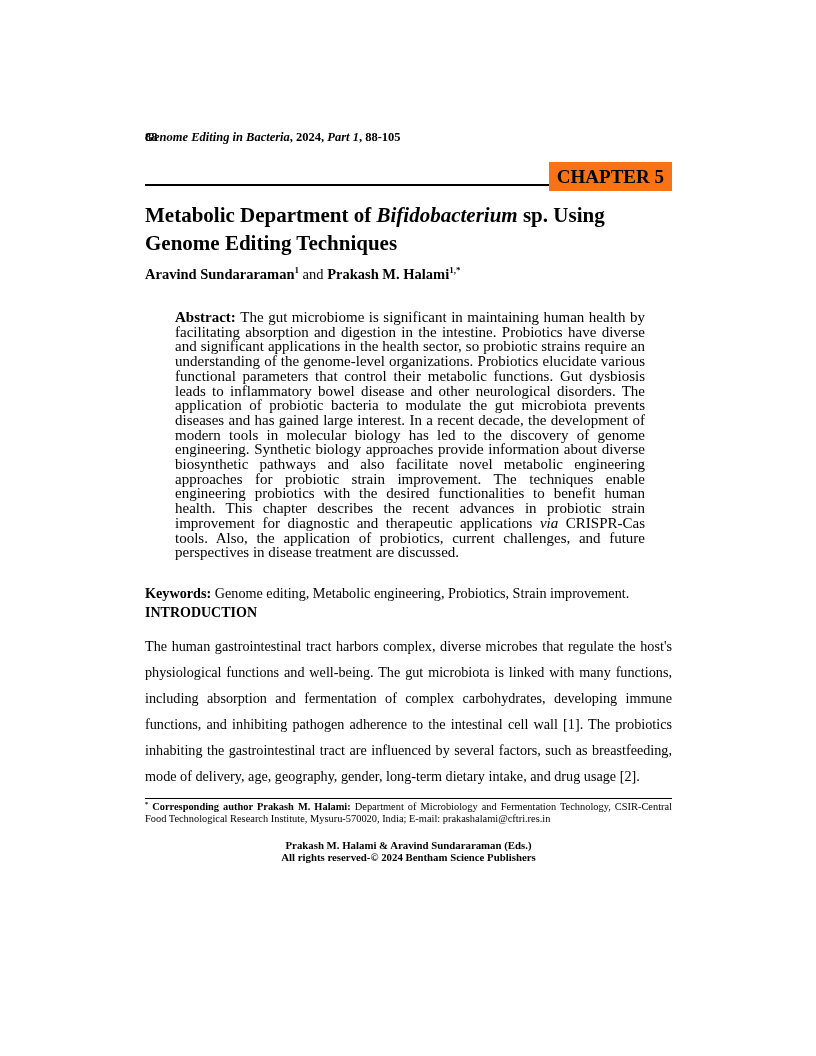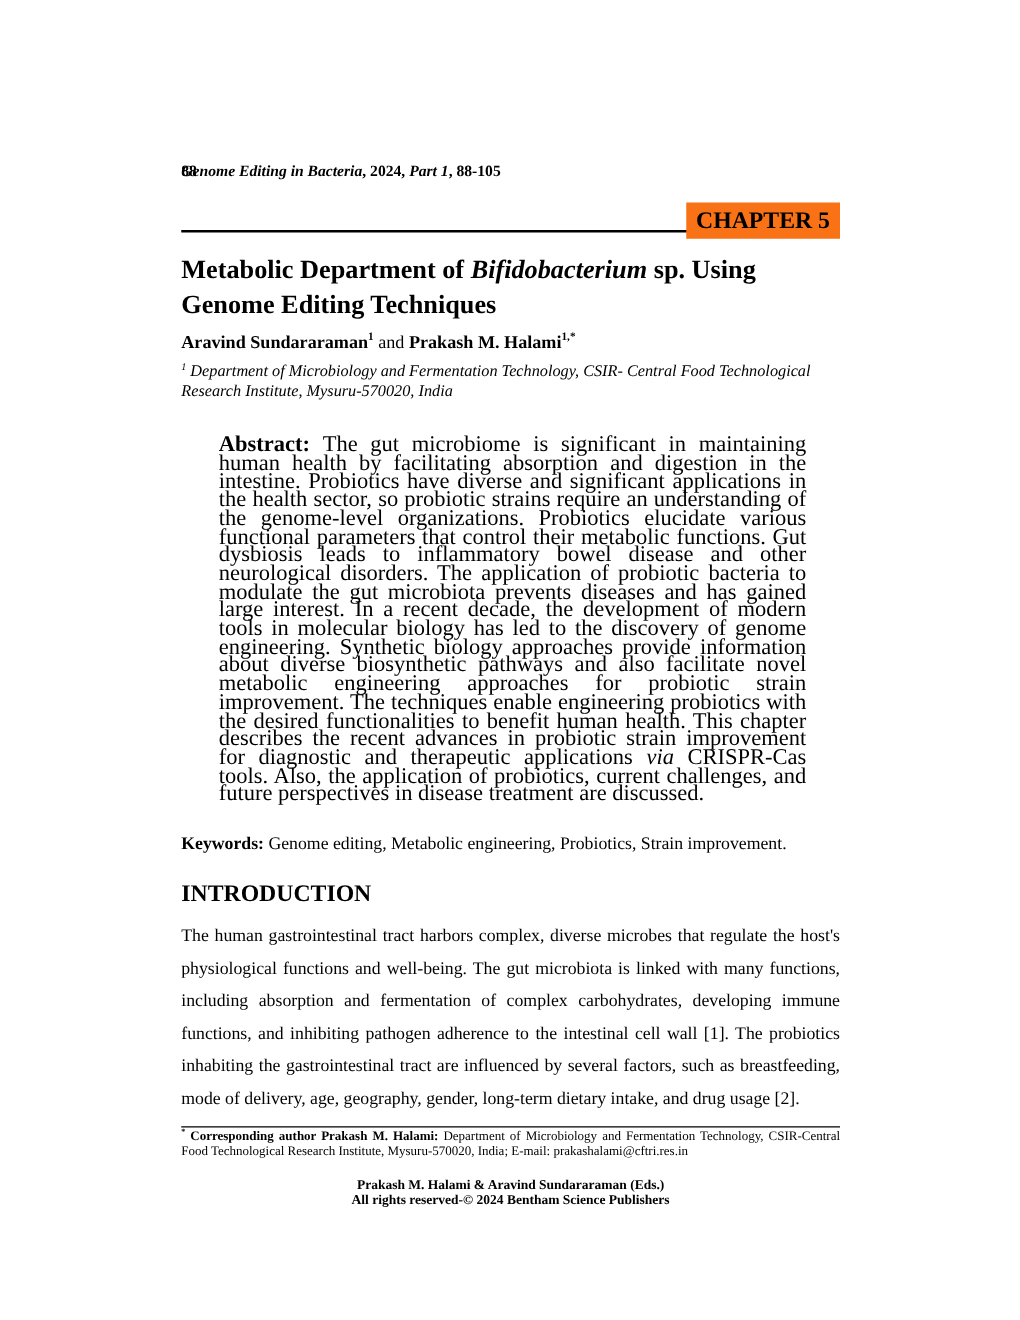--- a/index.html
+++ b/index.html
@@ -34,27 +34,27 @@
     font-weight: bold; font-size: 19px; line-height: 24px;
     padding: 3px 8px 2px 8px;
   }
 
   .doc-title { margin-top: 10px; font-size: 21px; line-height: 28px; font-weight: bold; }
   .authors { margin-top: 9px; font-size: 14.5px; line-height: 17px; }
   .affiliation { margin-top: 6px; font-size: 13px; line-height: 16px; font-style: italic; }
 
   .abstract {
     margin: 27px 27px 0 30px;
-    font-size: 18px; line-height: 14.7px;
+    font-size: 15px; line-height: 14.7px;
     text-align: justify;
   }
 
   .keywords { margin-top: 25px; font-size: 14.2px; line-height: 17px; text-align: justify; }
 
-  .section-heading { margin-top: 24px; font-size: 19px; line-height: 16px; font-weight: bold; }
+  .section-heading { margin-top: 3px; font-size: 14px; line-height: 16px; font-weight: bold; }
   .body-par { margin-top: 12px; font-size: 14.2px; line-height: 26px; text-align: justify; }
 
   .footnote-rule { margin-top: 9px; border-top: 1px solid #000; height: 0; }
   .footnote { margin-top: 2px; font-size: 10.4px; line-height: 12.4px; text-align: justify; }
 
   .imprint { margin-top: 13px; text-align: center; font-weight: bold; font-size: 10.8px; line-height: 12.6px; }
 </style>
 </head>
 <body>
 
@@ -67,21 +67,20 @@
 
   <div class="chapter-row">
     <div class="chapter-rule"></div>
     <div class="chapter-badge">CHAPTER 5</div>
   </div>
 
   <h1 class="doc-title" style="margin-bottom:0;"><span class="b">Metabolic Department of </span><span class="b i">Bifidobacterium</span><span class="b"> sp. Using Genome Editing Techniques</span></h1>
 
   <div class="authors"><span class="b">Aravind Sundararaman</span><sup class="b">1</sup><span> and </span><span class="b">Prakash M. Halami</span><sup class="b">1,*</sup></div>
 
-  <div class="affiliation"><sup class="i">1</sup><span class="i"> Department of Microbiology and Fermentation Technology, CSIR- Central Food Technological Research Institute, Mysuru-570020, India</span></div>
 
   <div class="abstract"><span class="b">Abstract: </span><span>The gut microbiome is significant in maintaining human health by facilitating absorption and digestion in the intestine. Probiotics have diverse and significant applications in the health sector, so probiotic strains require an understanding of the genome-level organizations. Probiotics elucidate various functional parameters that control their metabolic functions. Gut dysbiosis leads to inflammatory bowel disease and other neurological disorders. The application of probiotic bacteria to modulate the gut microbiota prevents diseases and has gained large interest. In a recent decade, the development of modern tools in molecular biology has led to the discovery of genome engineering. Synthetic biology approaches provide information about diverse biosynthetic pathways and also facilitate novel metabolic engineering approaches for probiotic strain improvement. The techniques enable engineering probiotics with the desired functionalities to benefit human health. This chapter describes the recent advances in probiotic strain improvement for diagnostic and therapeutic applications </span><span class="i">via</span><span> CRISPR-Cas tools. Also, the application of probiotics, current challenges, and future perspectives in disease treatment are discussed.</span></div>
 
   <div class="keywords"><span class="b">Keywords: </span><span>Genome editing, Metabolic engineering, Probiotics, Strain improvement.</span></div>
 
   <div class="section-heading">INTRODUCTION</div>
 
   <div class="body-par">The human gastrointestinal tract harbors complex, diverse microbes that regulate the host's physiological functions and well-being. The gut microbiota is linked with many functions, including absorption and fermentation of complex carbohydrates, developing immune functions, and inhibiting pathogen adherence to the intestinal cell wall [1]. The probiotics inhabiting the gastrointestinal tract are influenced by several factors, such as breastfeeding, mode of delivery, age, geography, gender, long-term dietary intake, and drug usage [2].</div>
 
   <div class="footnote-rule"></div>

